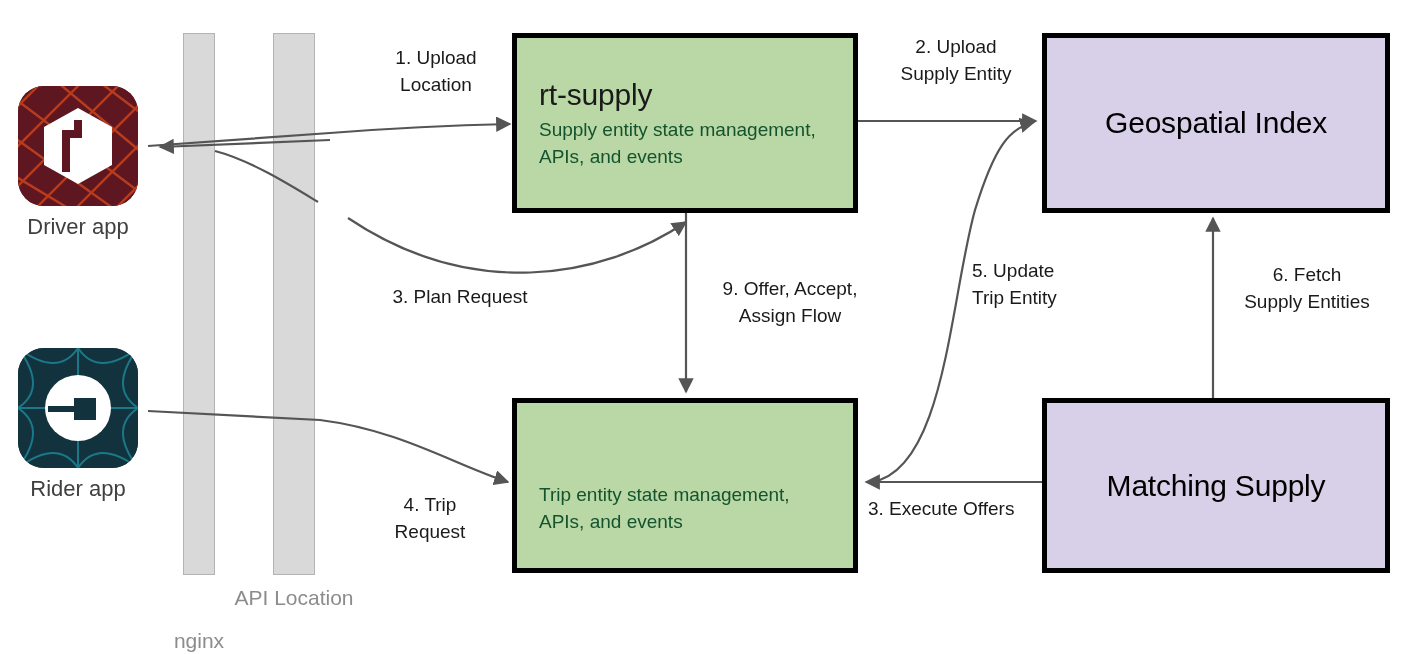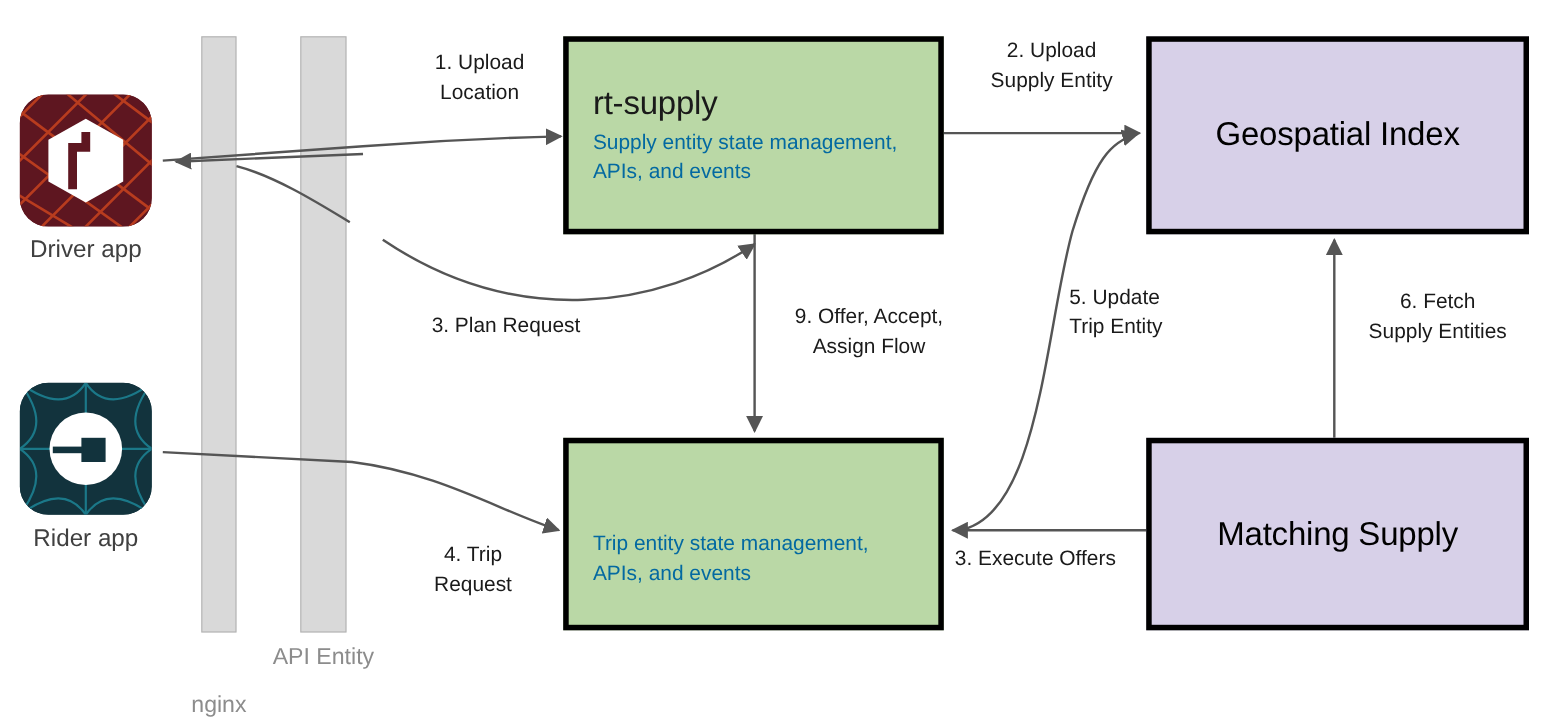--- a/index.html
+++ b/index.html
@@ -62,21 +62,21 @@
     color: #1a1a1a;
     letter-spacing: -0.2px;
   }
   .box-desc {
     position: absolute;
     left: 22px;
     top: 78px;
     right: 14px;
     font-size: 19px;
     line-height: 27px;
-    color: #0369a1;
+    color: #14532d;
   }
   .box-center-title {
     position: absolute;
     left: 0; right: 0; top: 50%;
     transform: translateY(-50%);
     text-align: center;
     font-size: 30px;
     color: #000000;
     letter-spacing: -0.2px;
   }
@@ -116,21 +116,21 @@
 </head>
 <body>
 
 <div id="canvas">
 
   <div class="bar" style="left:183px; top:33px; width:32px; height:542px;"></div>
   <div class="bar" style="left:273px; top:33px; width:42px; height:542px;"></div>
 
   <div class="bar-label" style="left:139px; top:584px; width:120px;margin-top:43px;">nginx</div>
   <div class="bar-label" style="left:234px; top:584px; width:120px;">API
-Entity</div>
+Location</div>
 
   <svg class="layer edges" viewBox="0 0 1404 654">
     <defs>
       <marker id="ah" viewBox="0 0 10 10" refX="9" refY="5" markerWidth="7" markerHeight="7" orient="auto-start-reverse">
         <path d="M 0 0 L 10 5 L 0 10 z" fill="#555555"></path>
       </marker>
     </defs>
 
     <path d="M 148,146 L 330,133 Q 420,126 510,124" fill="none" stroke="#555555" stroke-width="2.2" marker-end="url(#ah)"></path>
 

